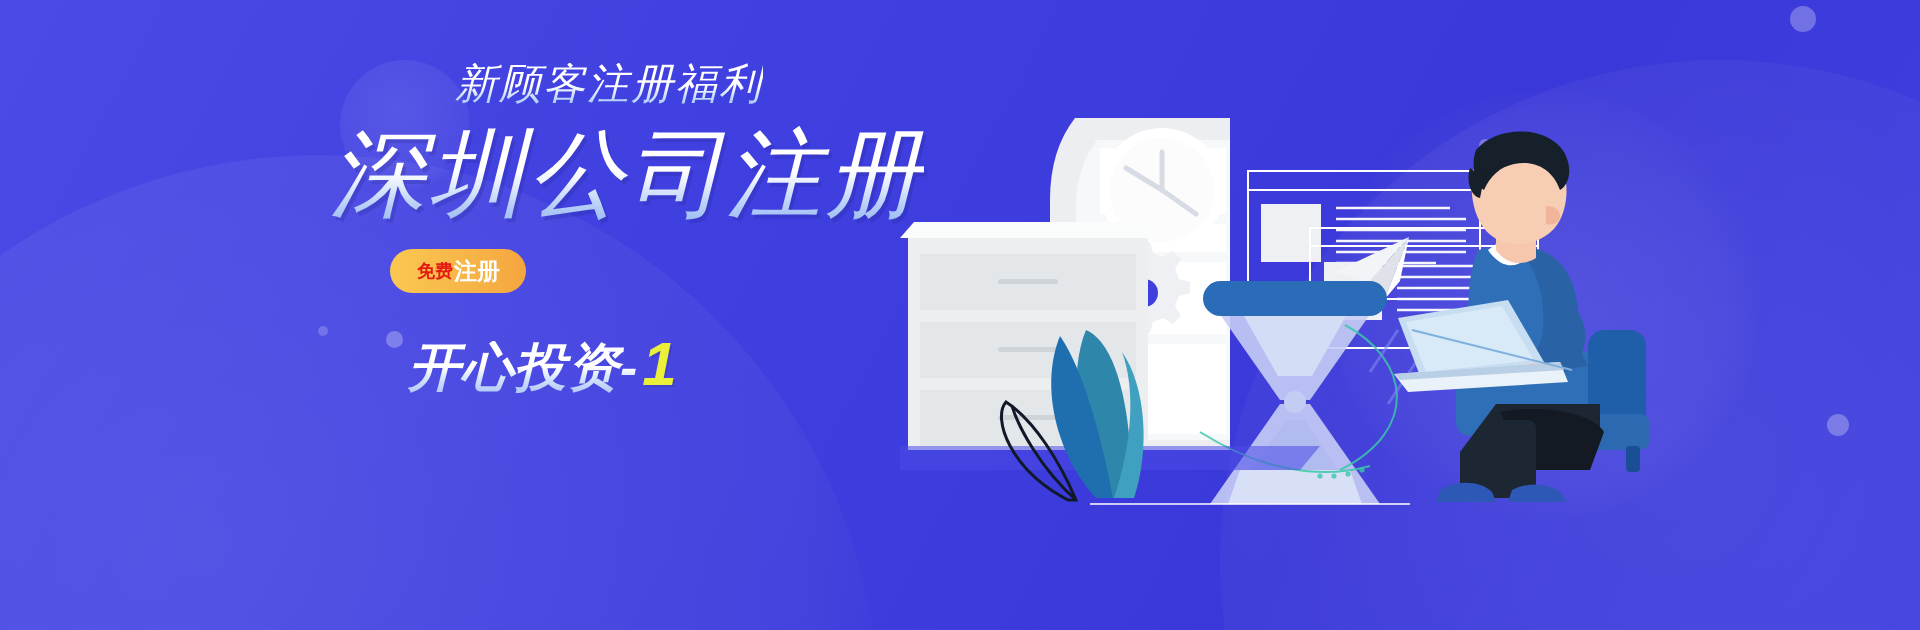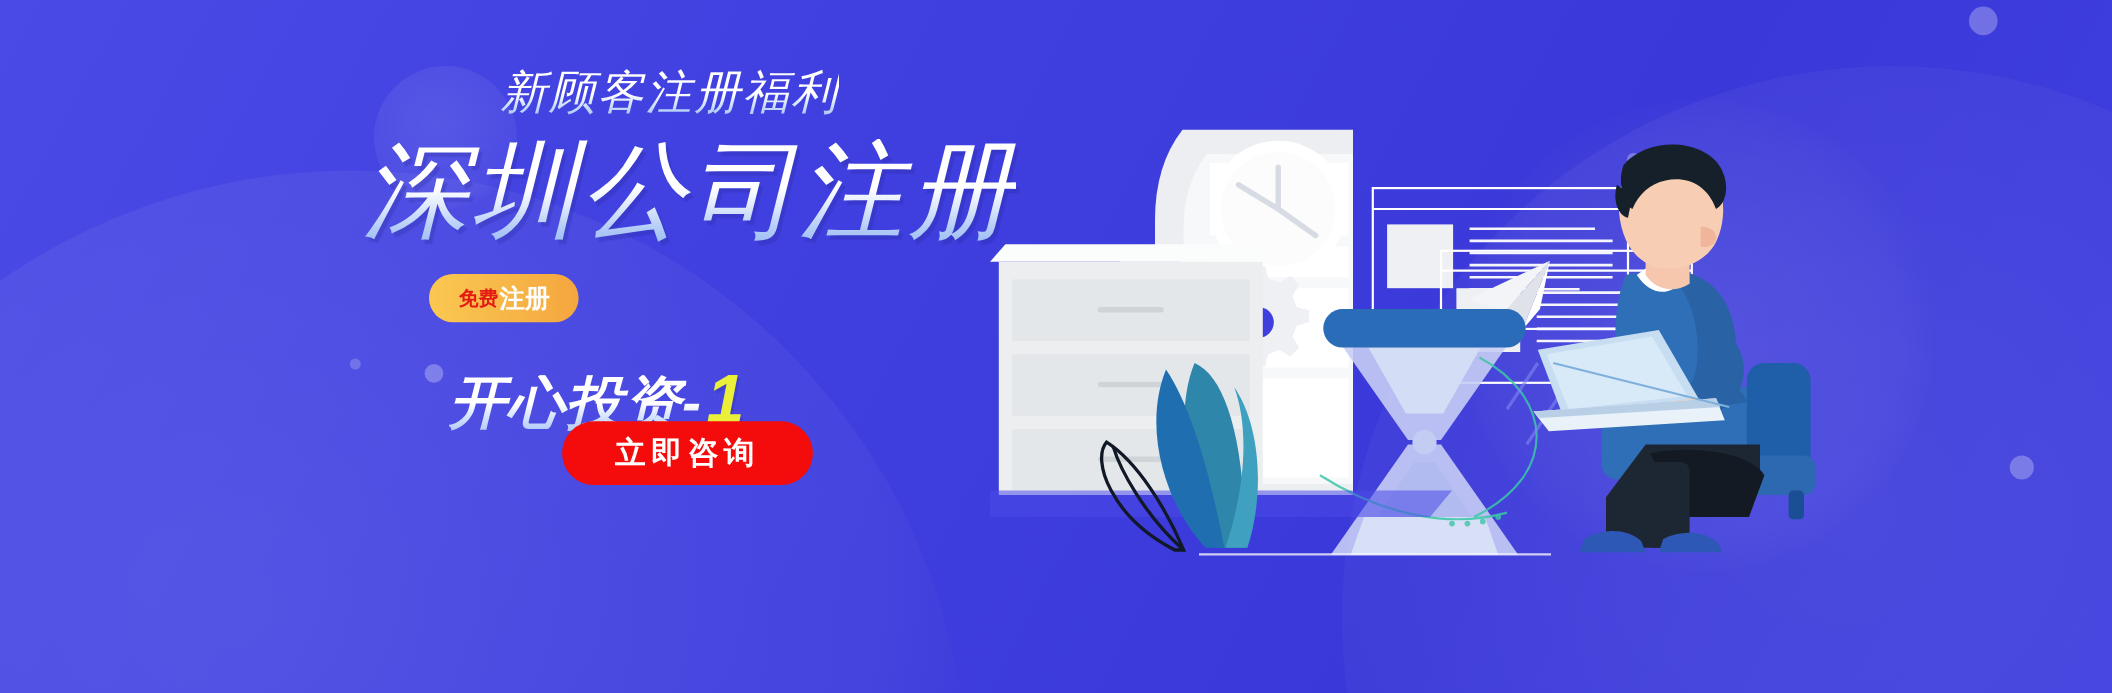--- a/index.html
+++ b/index.html
@@ -294,15 +294,14 @@
     <div class="pill">
       <span class="free">免费</span>
       <span>注册</span>
     </div>
 
     <div class="subhead">
       <span class="sh">开心投资-</span>
       <span class="num">1</span>
     </div>
 
-    <button class="cta">立即咨询</button>
   </div>
 </div>
 
 </body></html>

